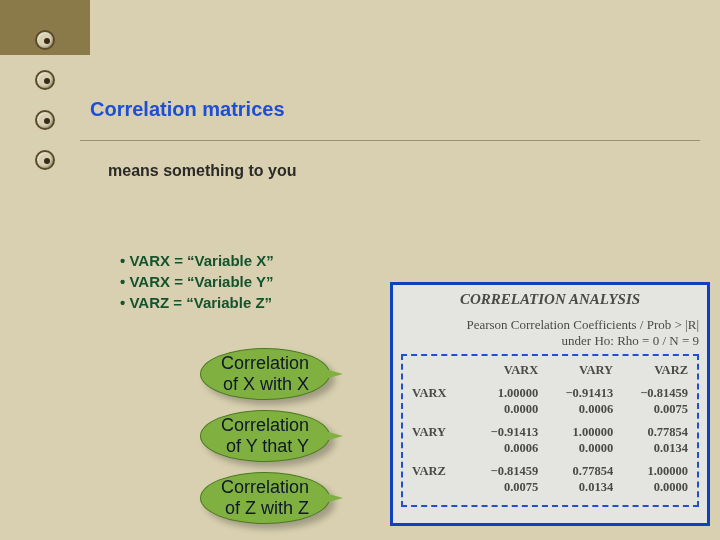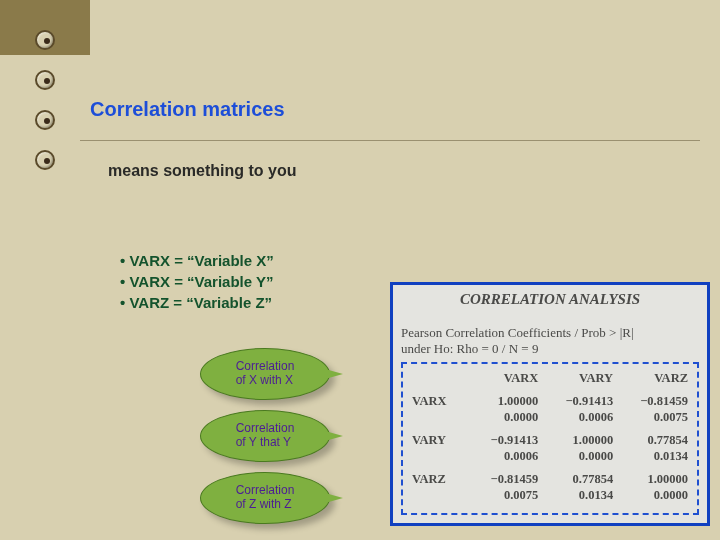--- a/index.html
+++ b/index.html
@@ -75,23 +75,23 @@
     top: 348px;
   }
   .callout {
     background: #7fb040;
     border: 1px solid #4a7a20;
     border-radius: 50%;
     width: 130px; height: 52px;
     display: flex;
     align-items: center;
     justify-content: center;
-    text-align: left;
-    font-size: 12px;
-    color: #4c1d95;
+    text-align: right;
+    font-size: 18px;
+    color: #0f172a;
     margin-bottom: 10px;
     box-shadow: 5px 5px 6px rgba(0,0,0,0.25);
     position: relative;
     line-height: 1.15;
   }
   .callout::after {
     content: "";
     position: absolute;
     right: -14px;
     top: 50%;
@@ -111,24 +111,24 @@
     border: 3px solid #1040c0;
     padding: 6px 8px;
     font-family: "Times New Roman", serif;
     color: #4a4a48;
   }
   .analysis .heading {
     text-align: center;
     font-style: italic;
     font-weight: bold;
     font-size: 15px;
-    margin-bottom: 17px;
+    margin-bottom: 9px;
   }
   .analysis .sub {
-    text-align: left;
+    text-align: right;
     font-size: 13px;
     line-height: 1.2;
     margin-bottom: 6px;
   }
   .dashbox {
     border: 2px dashed #2050d0;
     padding: 5px 4px 4px 4px;
   }
   table.corr {
     width: 100%;

